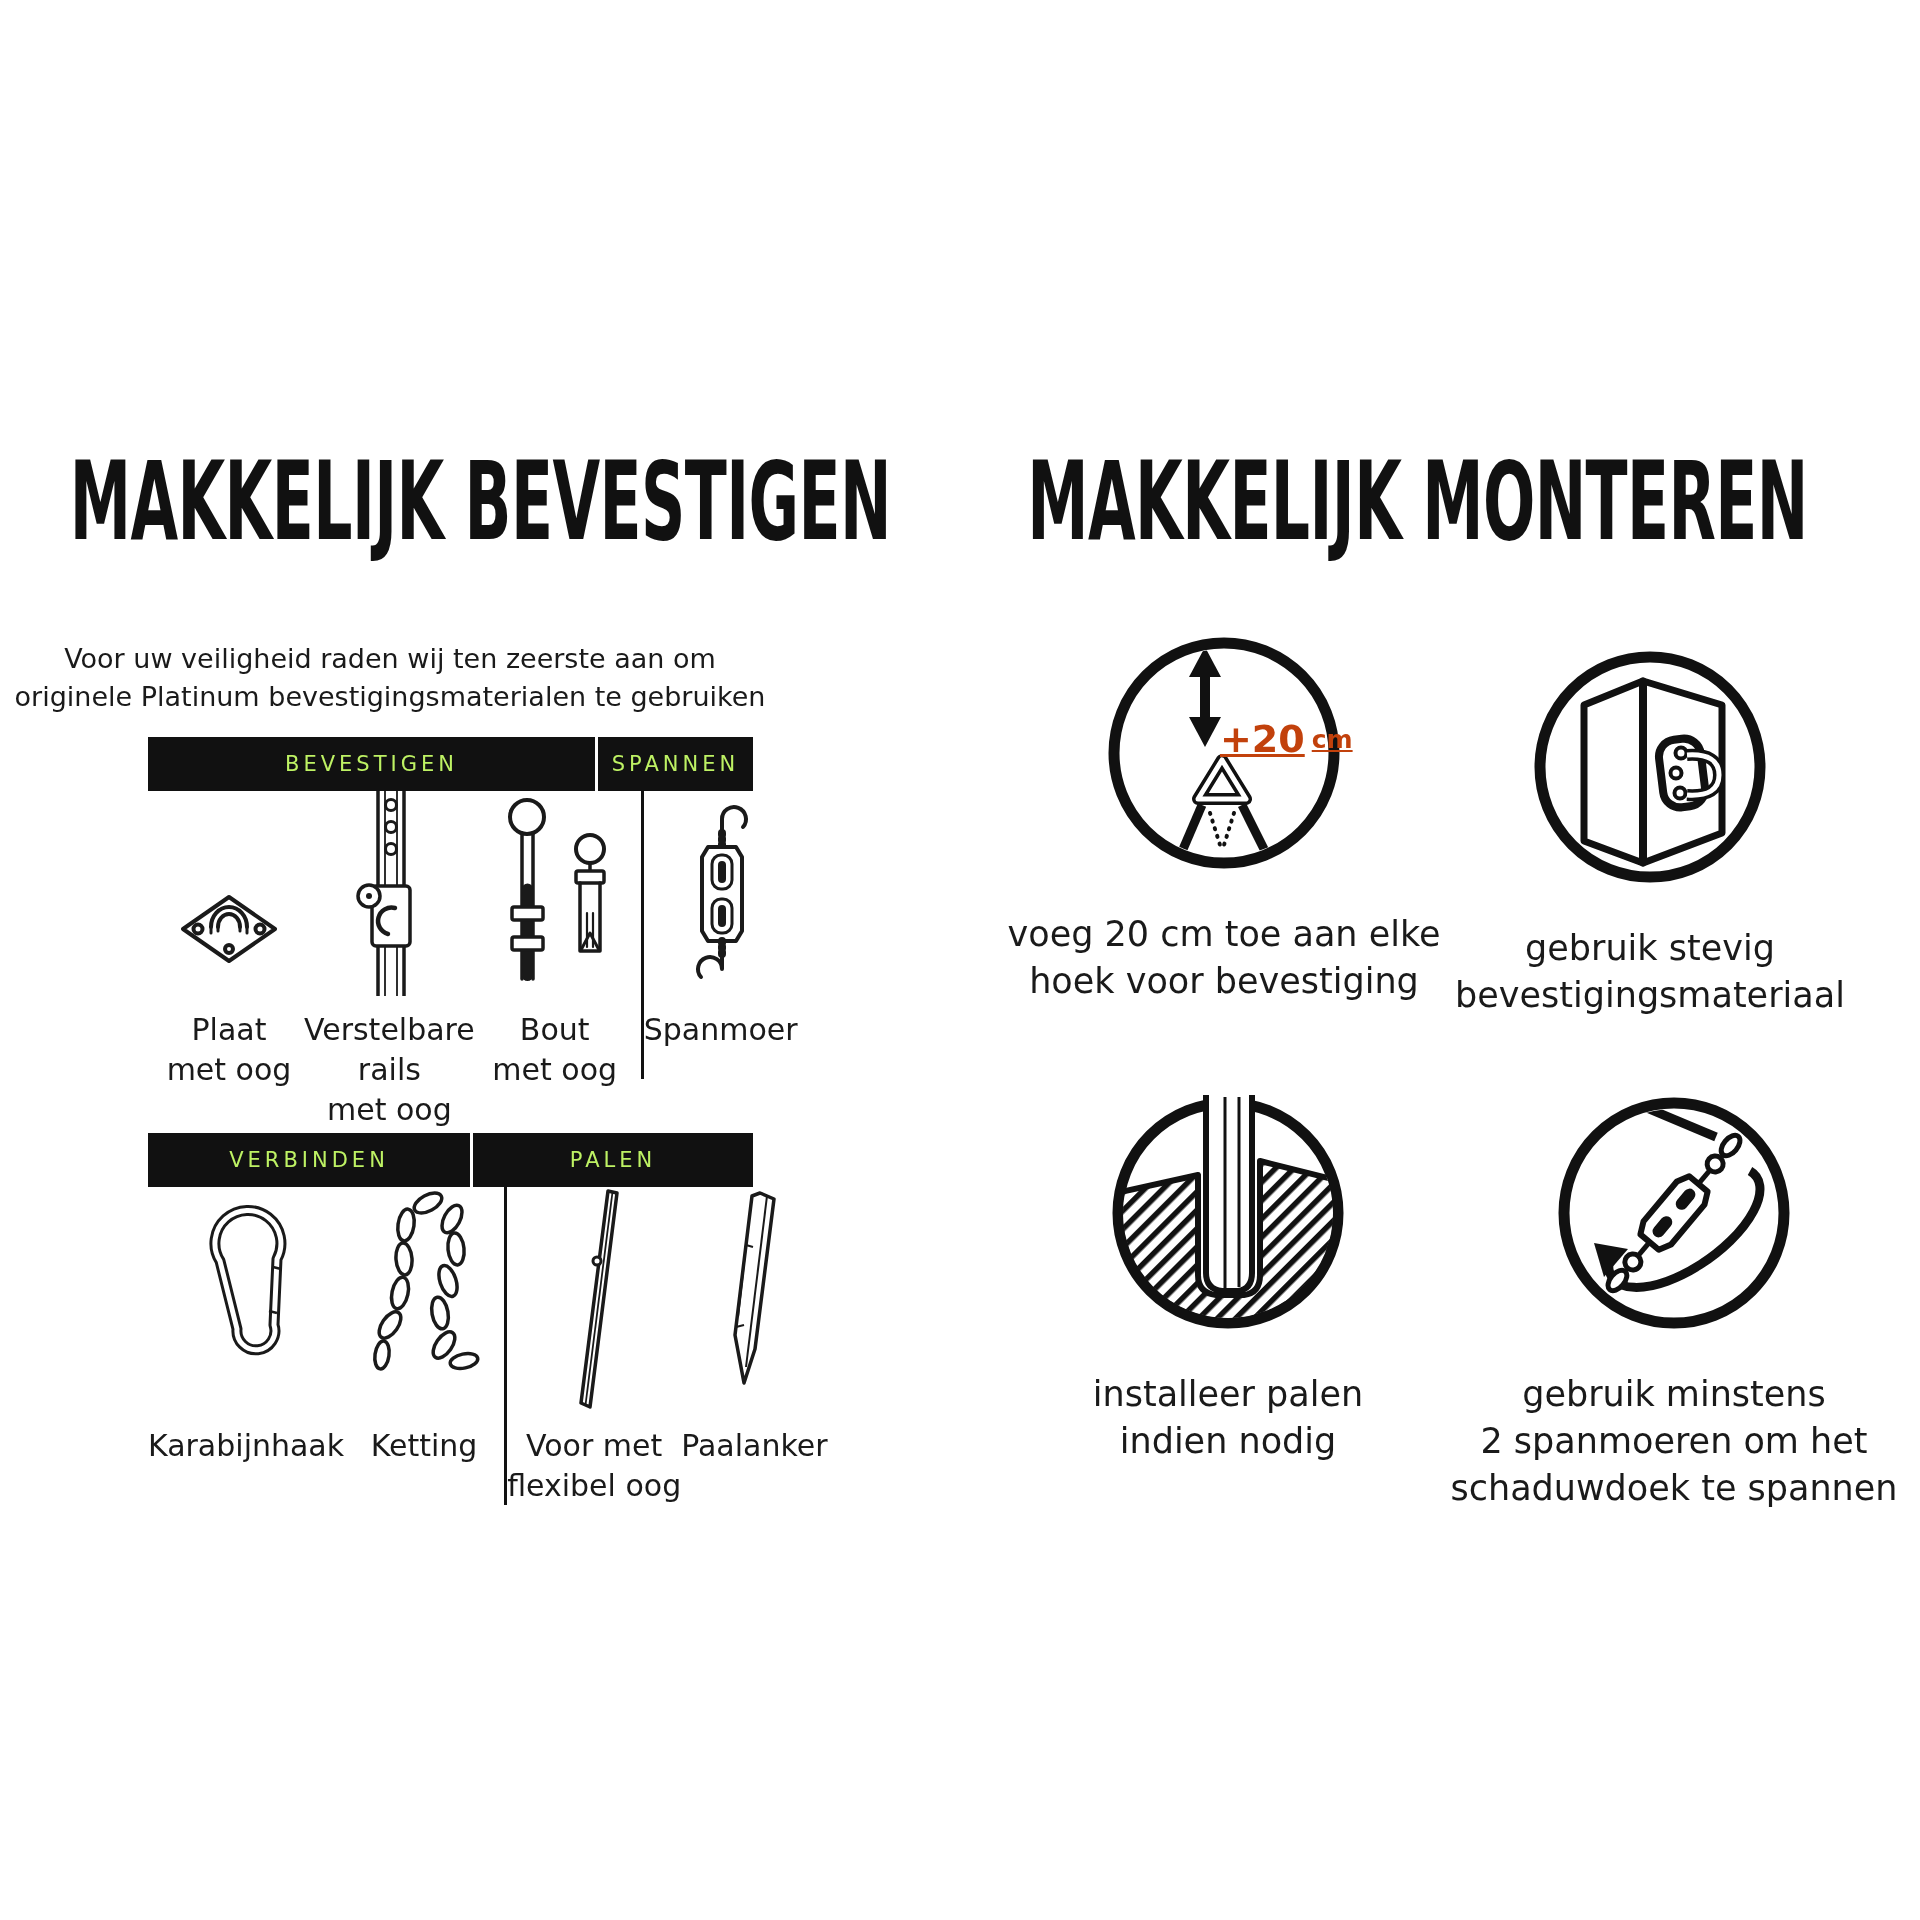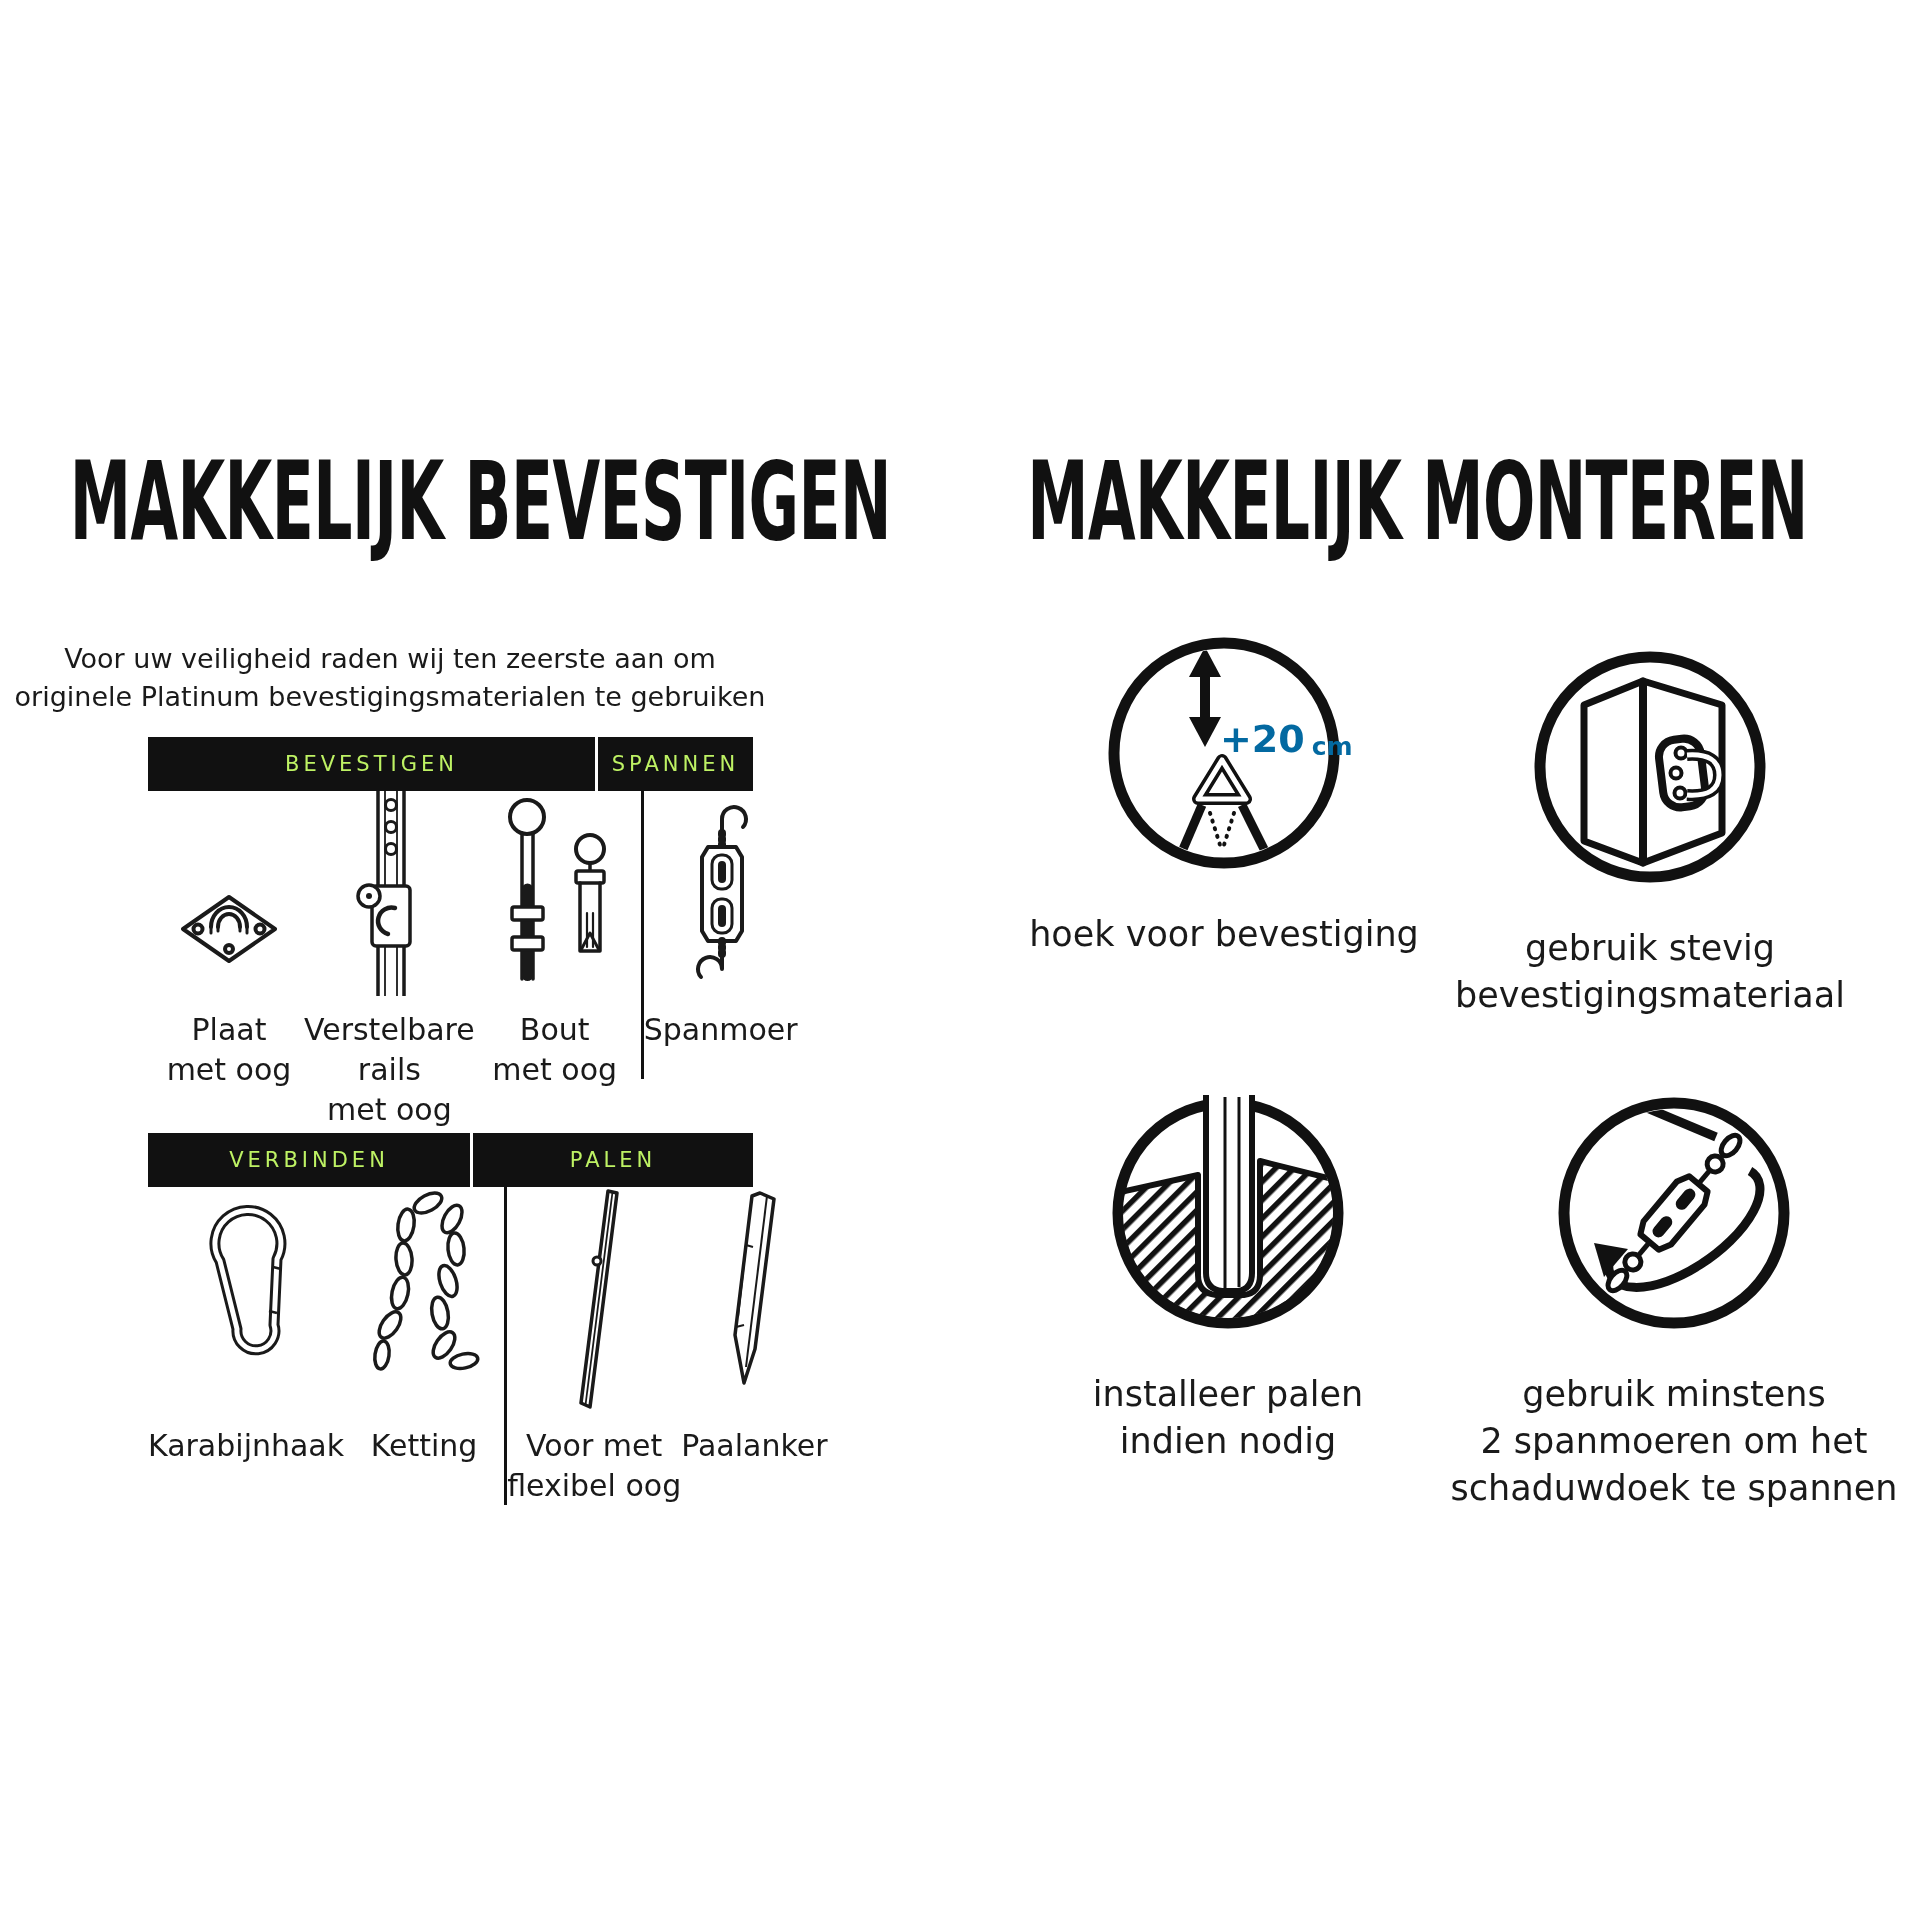--- a/index.html
+++ b/index.html
@@ -39,22 +39,22 @@
   .item { display:flex; flex-direction:column; align-items:center;justify-content:center; }
   .lbl { margin-top:14px; font-size:30px; line-height:40px; text-align:center; white-space:nowrap; }
 
   
   .step { position:absolute; display:flex; flex-direction:column; align-items:center; }
   .step1 { left:974px;  top:633px; width:500px; }
   .step2 { left:1400px; top:647px; width:500px; }
   .step3 { left:978px;  top:1093px; width:500px; }
   .step4 { left:1429px; top:1093px; width:490px; }
   .circle-wrap { position:relative; width:240px; height:240px; }
-  .badge { position:absolute; left:116px; top:84px; display:flex; align-items:flex-end;
-           font-weight:700; color:#0369a1; }
+  .badge { position:absolute; left:116px; top:84px; display:flex; align-items:center;
+           font-weight:700; color:#c2410c;text-decoration:underline; }
   .badge .v { font-size:38px; } .badge .u { font-size:25px; margin-left:7px; }
   .caption { margin-top:38px; font-size:35px; line-height:47px; text-align:center; white-space:nowrap; }
 
   svg { display:block; }
 </style>
 </head>
 <body>
 
 <div class="canvas">
 
@@ -264,20 +264,21 @@
           <path d="M106 180 L116 212" stroke="#111" stroke-width="4" stroke-dasharray="1 7" stroke-linecap="round" fill="none"></path>
           <path d="M130 180 L120 212" stroke="#111" stroke-width="4" stroke-dasharray="1 7" stroke-linecap="round" fill="none"></path>
         </g>
       </svg>
       <span class="badge">
         <span class="v">+20</span>
         <span class="u">cm</span>
       </span>
     </div>
     <div class="caption">
+      <div>voeg 20 cm toe aan elke</div>
       <div>hoek voor bevestiging</div>
     </div>
   </div>
 
   <div class="step step2">
     <div class="circle-wrap">
       <svg width="240" height="240" viewBox="0 0 240 240">
         <defs>
             <clipPath id="c2clip">
               <circle cx="120" cy="120" r="104"></circle>

